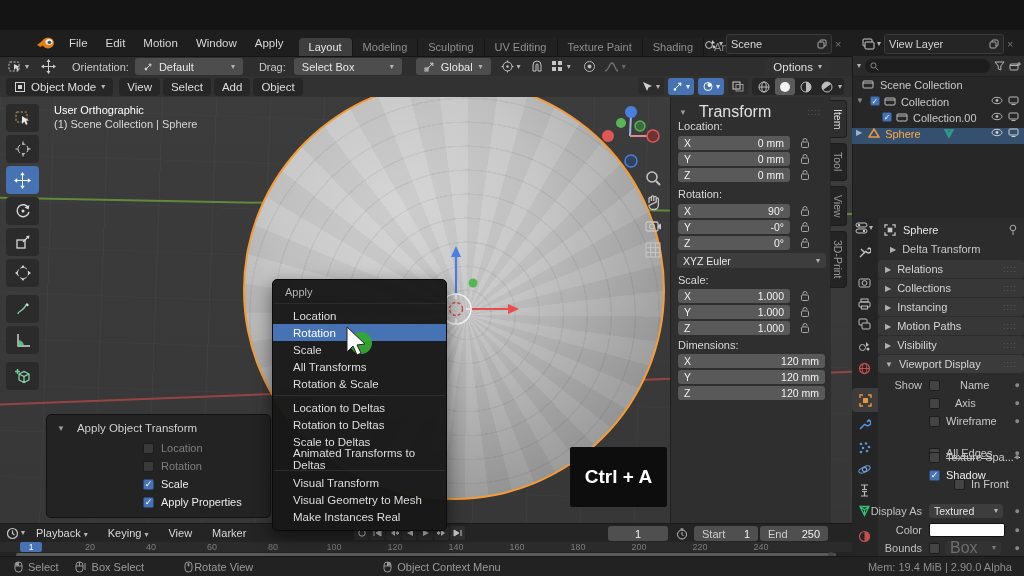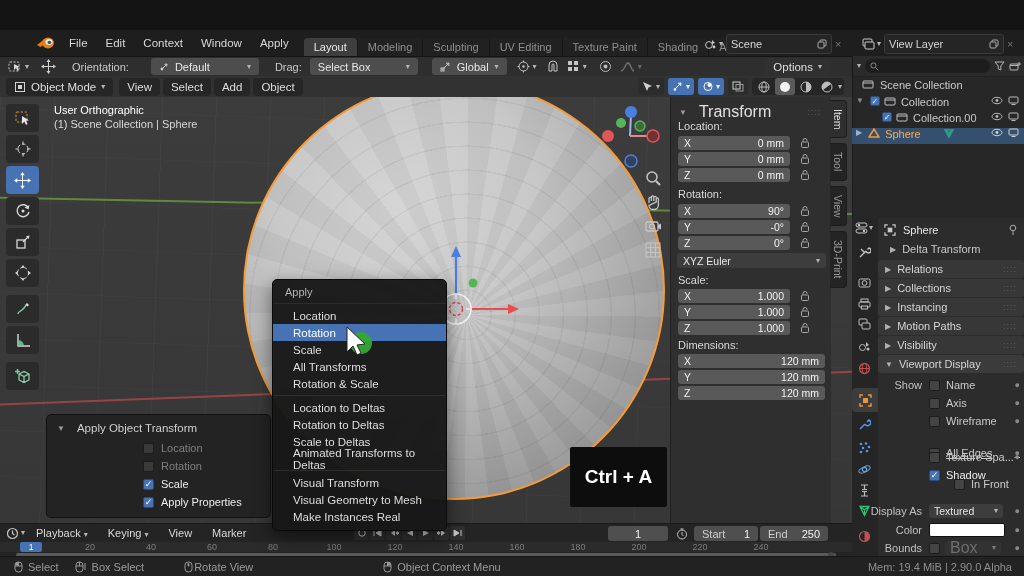--- a/index.html
+++ b/index.html
@@ -60,21 +60,21 @@
       <svg width="19" height="14" viewBox="0 0 19 14">
         <path d="M1 9 L8 3.5 L11 6 L4.5 11 Z" fill="#e87d0d"></path>
         <ellipse cx="12" cy="7" rx="6" ry="5.4" fill="#e87d0d"></ellipse>
         <ellipse cx="13" cy="6" rx="3.6" ry="3" fill="#eee"></ellipse>
         <ellipse cx="13.4" cy="6.4" rx="1.9" ry="1.6" fill="#255a7e"></ellipse>
       </svg>
     </span>
     <div class="row" style="margin-left:60px;">
       <span class="menu-item">File</span>
       <span class="menu-item">Edit</span>
-      <span class="menu-item">Context</span>
+      <span class="menu-item">Motion</span>
       <span class="menu-item">Window</span>
       <span class="menu-item">Apply</span>
     </div>
     <div class="row" style="margin-left:6px;width:432px;overflow:hidden;align-self:flex-end;">
       <span class="wtab active">Layout</span>
       <span class="wtab">Modeling</span>
       <span class="wtab">Sculpting</span>
       <span class="wtab">UV Editing</span>
       <span class="wtab">Texture Paint</span>
       <span class="wtab">Shading</span>
@@ -129,21 +129,21 @@
       <span class="chev">▾</span>
     </span>
     <span style="margin-left:12px;">
       <svg width="15" height="15" viewBox="0 0 15 15" stroke="#cfcfcf">
           <line x1="7.5" y1="1" x2="7.5" y2="14"></line>
           <line x1="1" y1="7.5" x2="14" y2="7.5"></line>
           <path d="M7.5 0 l-2 3 h4 Z M7.5 15 l-2 -3 h4 Z M0 7.5 l3 -2 v4 Z M15 7.5 l-3 -2 v4 Z" fill="#cfcfcf" stroke="none"></path>
         </svg>
     </span>
     <span style="margin-left:16px;color:#c9c9c9;">Orientation:</span>
-    <span class="dd" style="margin-left:22px;width:92px;">
+    <span class="dd" style="margin-left:6px;width:92px;">
       <svg width="10" height="10" viewBox="0 0 10 10">
           <circle cx="3" cy="7" r="1.4" fill="#ccc"></circle>
           <path d="M4 6 L8 2 M8 2 l-2.5 .4 M8 2 l-.4 2.5" stroke="#ccc" fill="none"></path>
         </svg>
       <span style="flex:1;">Default</span>
       <span class="chev">▾</span>
     </span>
     <span style="margin-left:16px;color:#c9c9c9;">Drag:</span>
     <span class="dd" style="margin-left:8px;width:92px;">
       <span style="flex:1;">Select Box</span>
@@ -780,27 +780,27 @@
     </div>
   <div class="ppanel" style="top:355px;background:#3b3b3b;">
       <span class="arrow">▼</span>
       <span>Viewport Display</span>
       <span class="dots">::::</span>
     </div>
 
   <div class="proprow" style="top:376px;">
     <span class="lbl">Show</span>
     <span class="cb"></span>
-    <span style="margin-left:6px;">Name</span>
+    <span style="margin-left:20px;">Name</span>
     <span class="adot">●</span>
   </div>
   <div class="proprow" style="top:394px;">
     <span class="lbl"></span>
     <span class="cb"></span>
-    <span style="margin-left:6px;">Axis</span>
+    <span style="margin-left:15px;">Axis</span>
     <span class="adot">●</span>
   </div>
   <div class="proprow" style="top:412px;">
     <span class="lbl"></span>
     <span class="cb"></span>
     <span style="margin-left:6px;">Wireframe</span>
     <span class="adot">●</span>
   </div>
   <div class="proprow" style="top:444px;text-decoration:underline;">
     <span class="lbl"></span>

